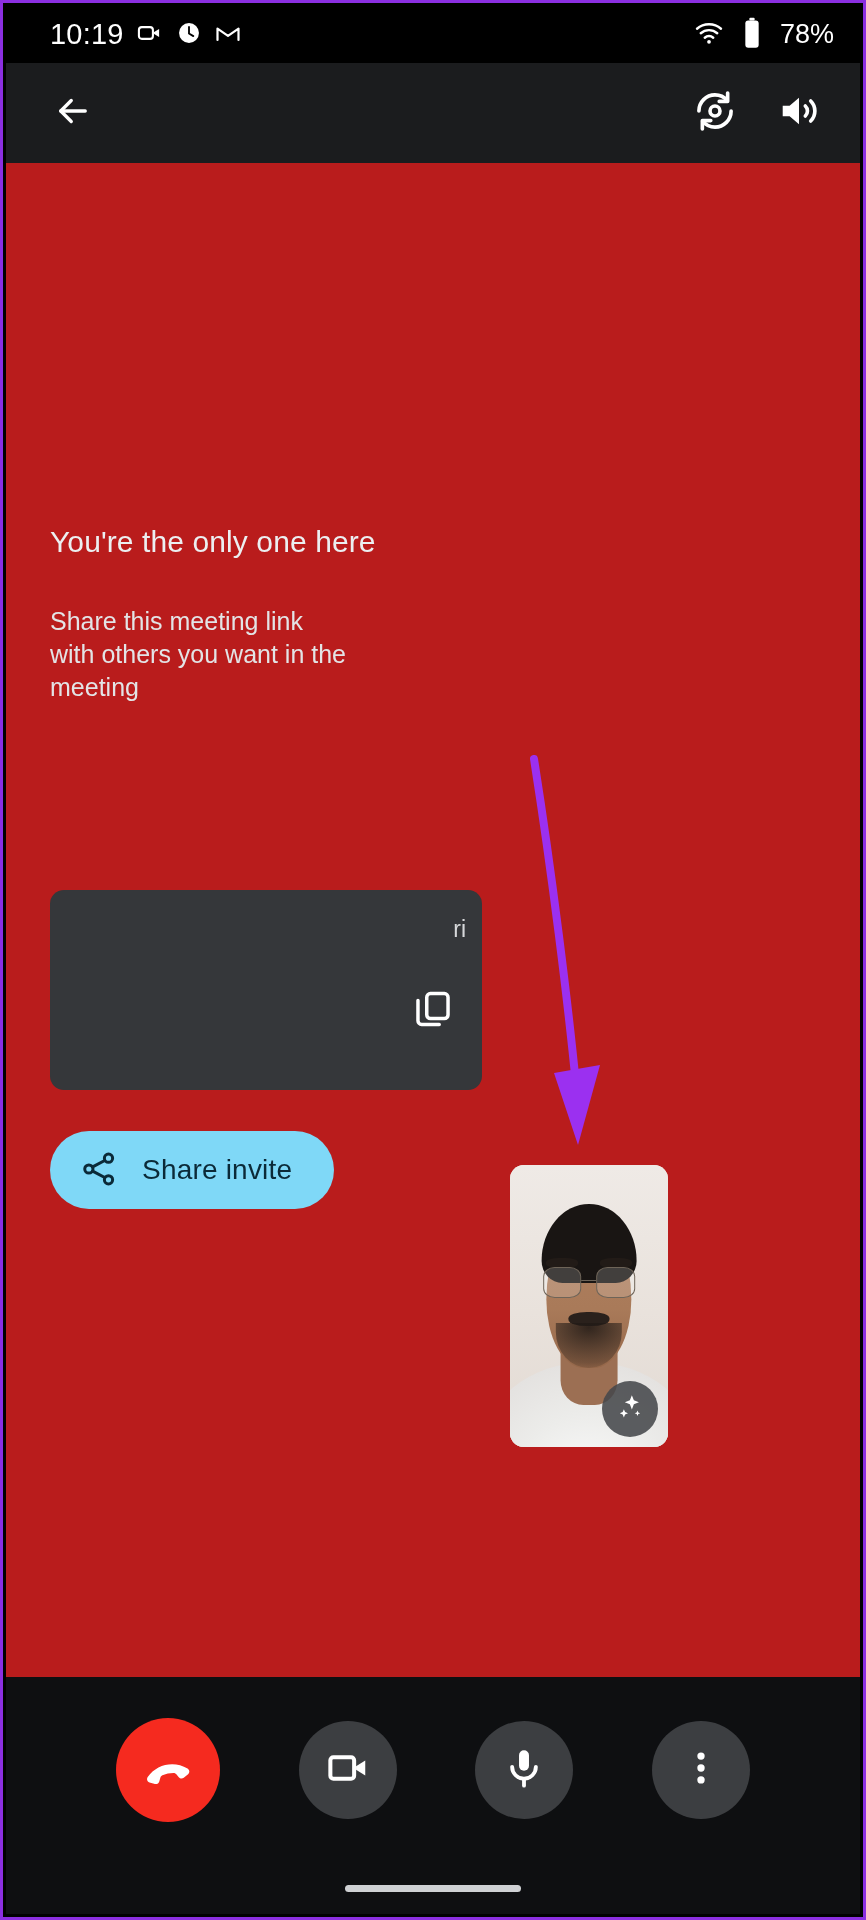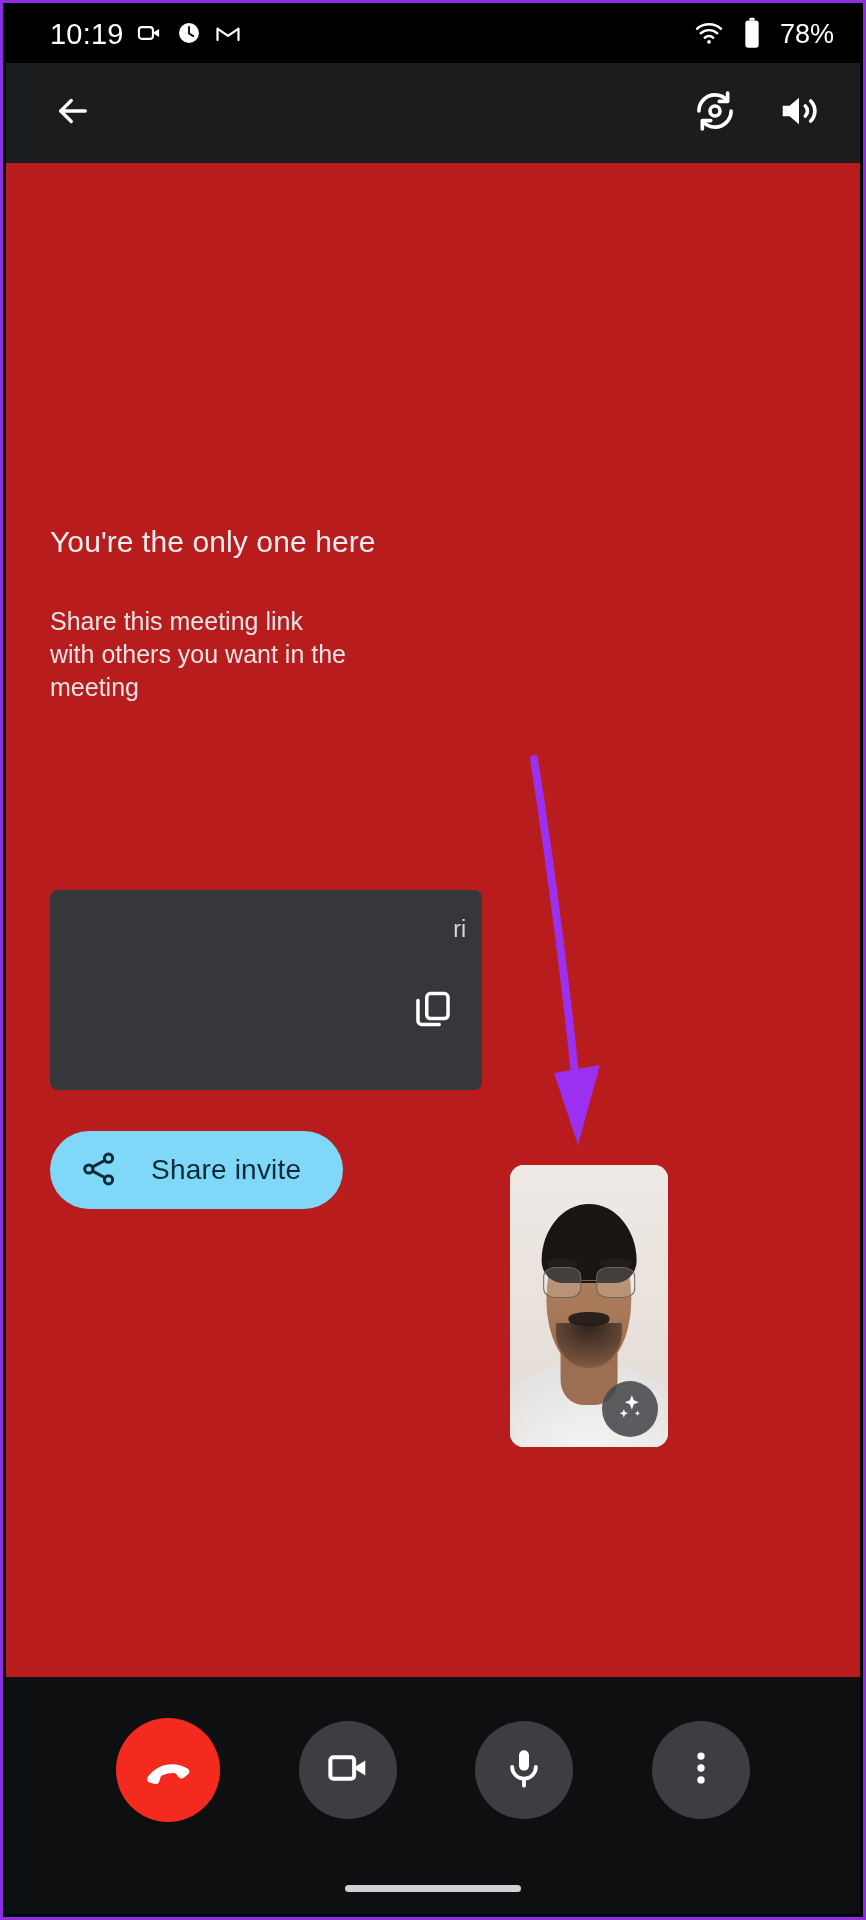--- a/index.html
+++ b/index.html
@@ -125,21 +125,21 @@
   }
 
   
   .link-card {
     position: absolute;
     left: 44px;
     top: 727px;
     width: 432px;
     height: 200px;
     background: #35373a;
-    border-radius: 8px;
+    border-radius: 14px;
     overflow: hidden;
   }
   .link-blur-wrap {
     position: absolute;
     left: 28px;
     top: 20px;
     right: 24px;
     bottom: 20px;
     filter: blur(7px);
     overflow: hidden;
@@ -168,21 +168,21 @@
     position: absolute;
     left: 44px;
     top: 968px;
     height: 78px;
     padding: 0 42px 0 30px;
     background: #7fd8f7;
     border: none;
     border-radius: 40px;
     display: flex;
     align-items: center;
-    gap: 33px;
+    gap: 24px;
     cursor: pointer;
   }
   .share-invite-label {
     font-size: 28px;
     font-weight: 500;
     color: #0b2a38;
     letter-spacing: 0.2px;
   }
 
   

